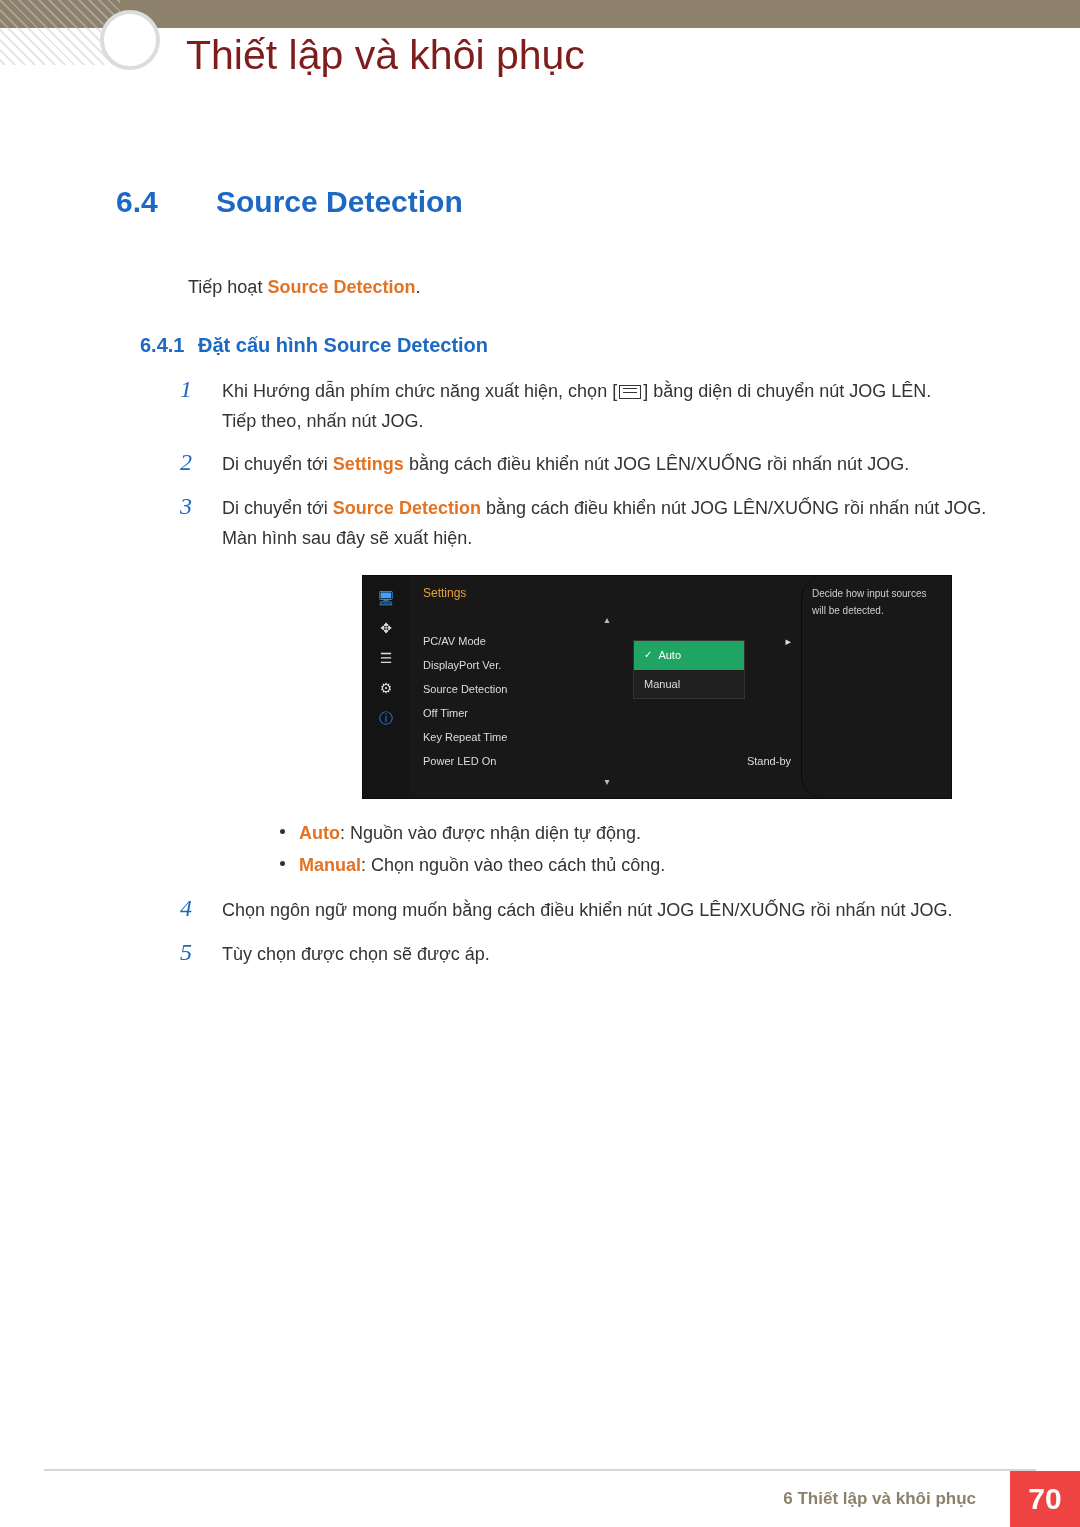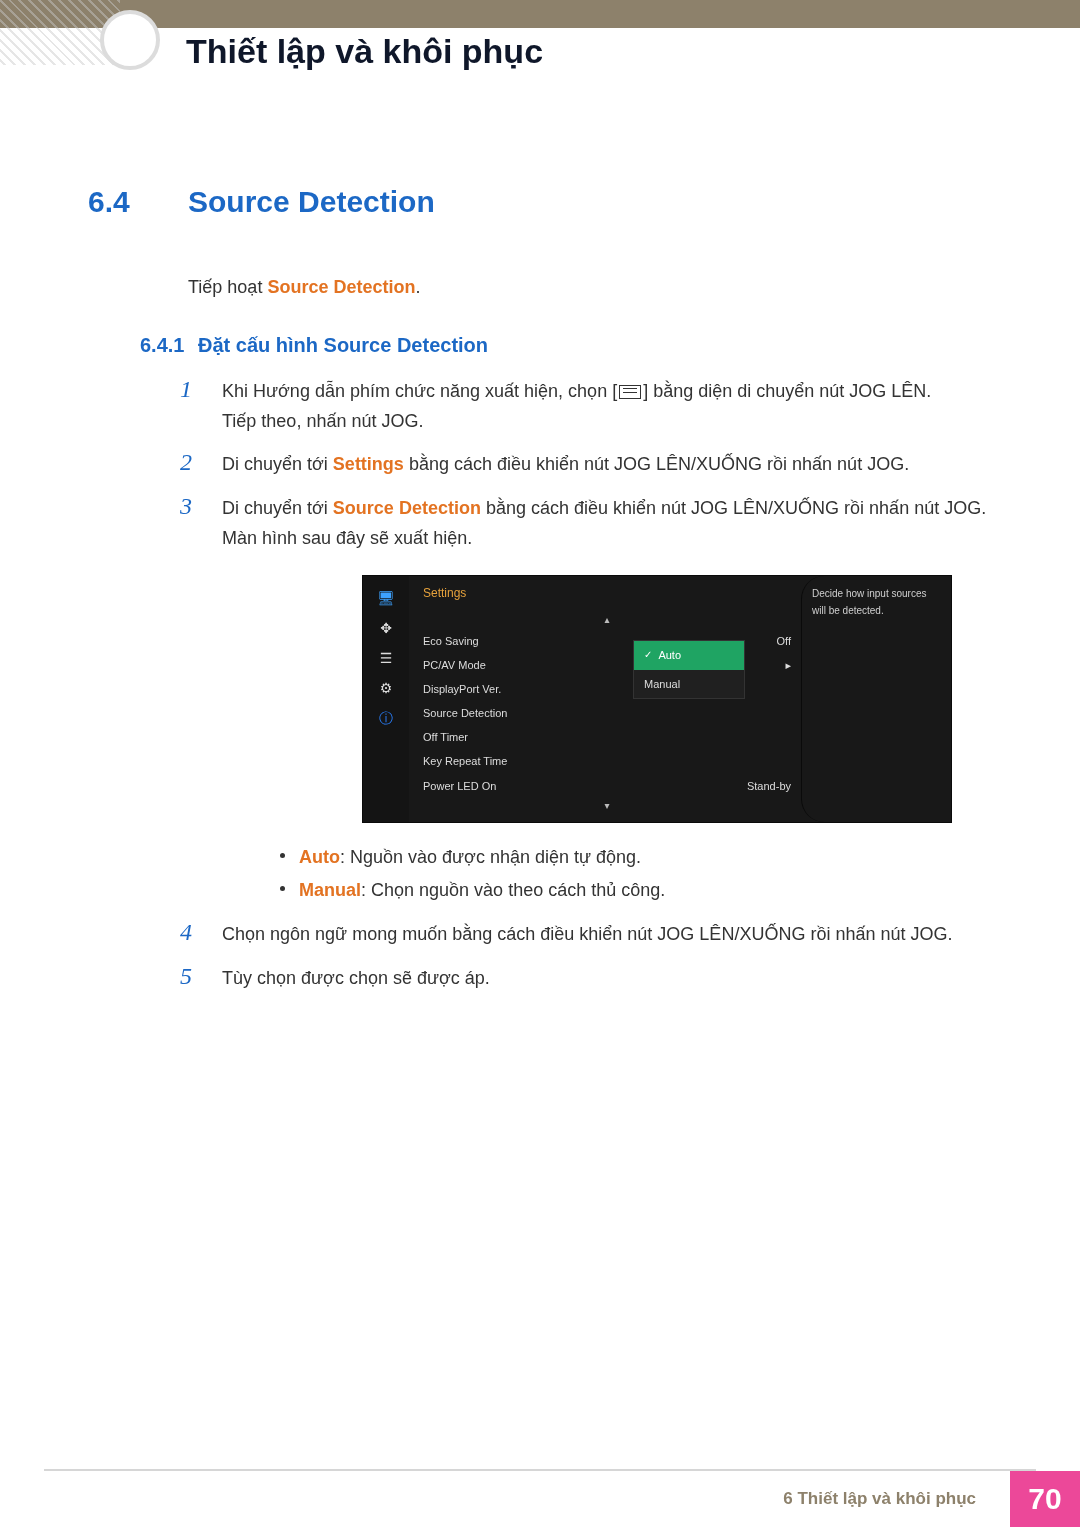--- a/index.html
+++ b/index.html
@@ -43,32 +43,32 @@
     width: 60px;
     height: 60px;
     border-radius: 50%;
     background: #fff;
     border: 4px solid #dcdcdc;
   }
   .chapter-title {
     position: absolute;
     top: 32px;
     left: 186px;
-    font-size: 34px;
-    font-weight: bold;
-    color: #0f172a;
+    font-size: 41px;
+    font-weight: normal;
+    color: #7f1d1d;
   }
   .content {
     position: absolute;
     top: 185px;
     left: 88px;
     width: 900px;
   }
   .sec-row { display: flex; align-items: baseline; font-weight: bold; color: #1c68c5; }
-  .sec-num { font-size: 30px; width: 100px; }
+  .sec-num { font-size: 30px; width: 100px; margin-left: 28px; }
   .sec-title { font-size: 30px; }
   .intro { margin: 58px 0 0 100px; font-size: 18px; }
   .intro strong { color: #e37322; }
   .sub-row { display: flex; align-items: baseline; margin: 36px 0 0 52px; font-weight: bold; color: #1c68c5; font-size: 20px; }
   .sub-num { width: 58px; }
   ol.steps { list-style: none; margin: 20px 0 0 92px; }
   ol.steps > li { display: flex; gap: 18px; margin-top: 14px; }
   ol.steps .num {
     font-family: Georgia, 'Times New Roman', serif;
     font-style: italic;
@@ -162,21 +162,21 @@
   }
   .footer-text {
     display: flex; align-items: center;
     padding-right: 14px;
     color: #8d816b;
     font-weight: bold;
     font-size: 17px;
   }
   .footer-num {
     width: 70px;
-    background: #ec4899;
+    background: #ef4444;
     color: #fff;
     font-size: 30px;
     font-weight: bold;
     display: flex; align-items: center; justify-content: center;
   }
   .footer-line {
     position: absolute;
     left: 44px; right: 44px;
     bottom: 56px;
     height: 2px;
@@ -232,24 +232,20 @@
             <div class="osd-sidebar">
               <div class="osd-ico sel">🖥</div>
               <div class="osd-ico">✥</div>
               <div class="osd-ico">☰</div>
               <div class="osd-ico">⚙</div>
               <div class="osd-ico" style="color:#2a80ff">ⓘ</div>
             </div>
             <div class="osd-main">
               <div class="osd-title">Settings</div>
               <div class="arrow-up">▴</div>
-              <div class="menu-row">
-                  <span>Eco Saving</span>
-                  <span>Off</span>
-                </div>
               <div class="menu-row">
                   <span>PC/AV Mode</span>
                   <span>▸</span>
                 </div>
               <div class="menu-row">
                   <span>DisplayPort Ver.</span>
                   <span></span>
                 </div>
               <div class="menu-row">
                   <span>Source Detection</span>

